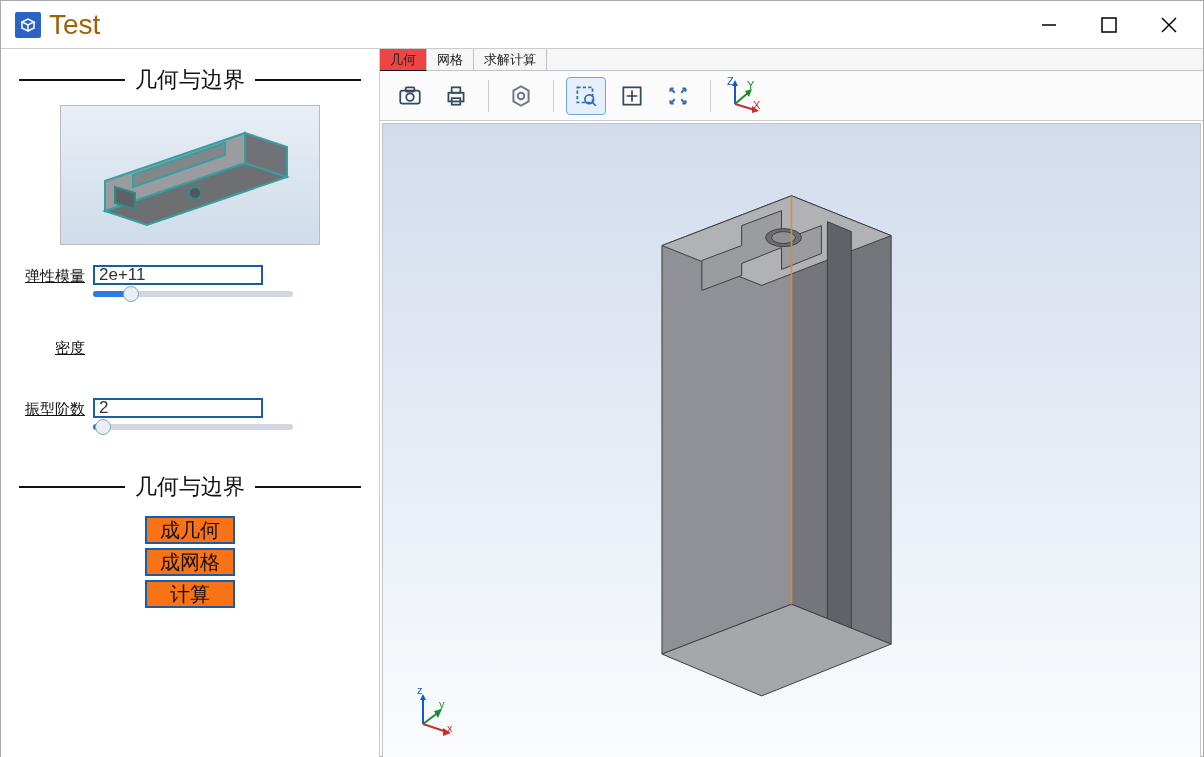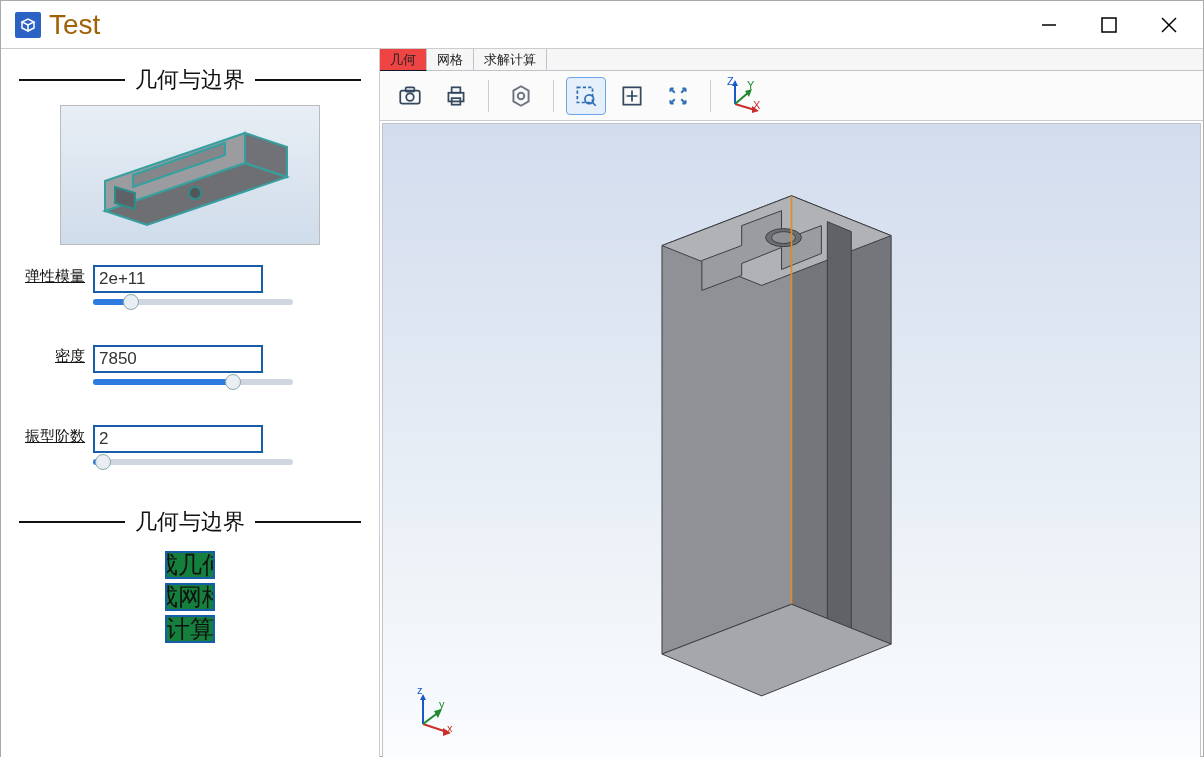--- a/index.html
+++ b/index.html
@@ -39,31 +39,31 @@
     margin-bottom:14px;
   }
   .preview svg { width: 230px; height: 120px; }
   .param-row {
     width: 100%; display:flex; align-items:flex-start; gap:8px;
     margin: 6px 0 34px 0;
   }
   .param-label { font-size:15px; color:#111; width:66px; text-align:right; padding-top:2px;text-decoration:underline;}
   .param-ctrl { flex:1; }
   .param-input {
-    width: 170px; height:28px; border:2px solid #185da8; background:#fff;
+    width: 170px; height:20px; border:2px solid #185da8; background:#fff;
     padding:0 4px; font-size:17px; color:#333; font-family:inherit;
   }
   .slider { width:200px; height:6px; background:#cfd6df; margin-top:6px; position:relative; border-radius:3px;}
   .slider .track { position:absolute; left:0; top:0; height:6px; background:#2d7be0; border-radius:3px;}
   .slider .thumb { position:absolute; top:-5px; width:16px; height:16px; background:#e9eef4; border:1px solid #8aa; border-radius:50%;}
   .solve-btns { display:flex; flex-direction:column; gap:4px; align-items:center; margin-top:4px;}
   .solve-btn {
-    width:50px; height:28px; border:2px solid #185da8; background:#15803d;
+    width:90px; height:28px; border:2px solid #185da8; background:#f97316;
     display:flex; align-items:center; justify-content:center;
-    font-size:24px; color:#111; overflow:hidden; white-space:nowrap;
+    font-size:20px; color:#111; overflow:hidden; white-space:nowrap;
   }
   .main { flex:1; display:flex; flex-direction:column; border-left:1px solid #ccc;}
   .tabs { height:22px; display:flex; gap:0; border-bottom:1px solid #bfc4ca; background:#f6f6f6; font-size:13px;}
   .tab { padding:2px 10px 0 10px; border-right:1px solid #bfc4ca; color:#222; height:22px; line-height:18px;}
   .tab.active { background:#ef4444; border-bottom:1px solid #0f172a; margin-bottom:-1px;}
   .toolbar { height:50px; display:flex; align-items:center; gap:6px; padding:0 10px; border-bottom:1px solid #c9cdd2; background:#fbfbfc;}
   .tbtn { width:40px; height:38px; display:flex; align-items:center; justify-content:center; border-radius:4px;}
   .tbtn.selected { border:1px solid #6ca6e5; background:#e6f0fb;}
   .tb-sep { width:1px; height:32px; background:#c9cdd2; margin:0 6px;}
   .viewport {
@@ -138,27 +138,20 @@
           <input class="param-input" value="2e+11" style="">
           <div class="slider">
             <div class="track" style="width:38px"></div>
               <div class="thumb" style="left:30px"></div>
           </div>
         </div>
       </div>
 
       <div class="param-row">
         <div class="param-label">密度</div>
-        <div class="param-ctrl">
-          <input class="param-input" value="7850" style="">
-          <div class="slider">
-            <div class="track" style="width:140px"></div>
-              <div class="thumb" style="left:132px"></div>
-          </div>
-        </div>
       </div>
 
 
       <div class="param-row" style="margin-bottom:38px">
         <div class="param-label">振型阶数</div>
         <div class="param-ctrl">
           <input class="param-input" value="2" style="">
           <div class="slider">
             <div class="track" style="width:10px"></div>
               <div class="thumb" style="left:2px"></div>

